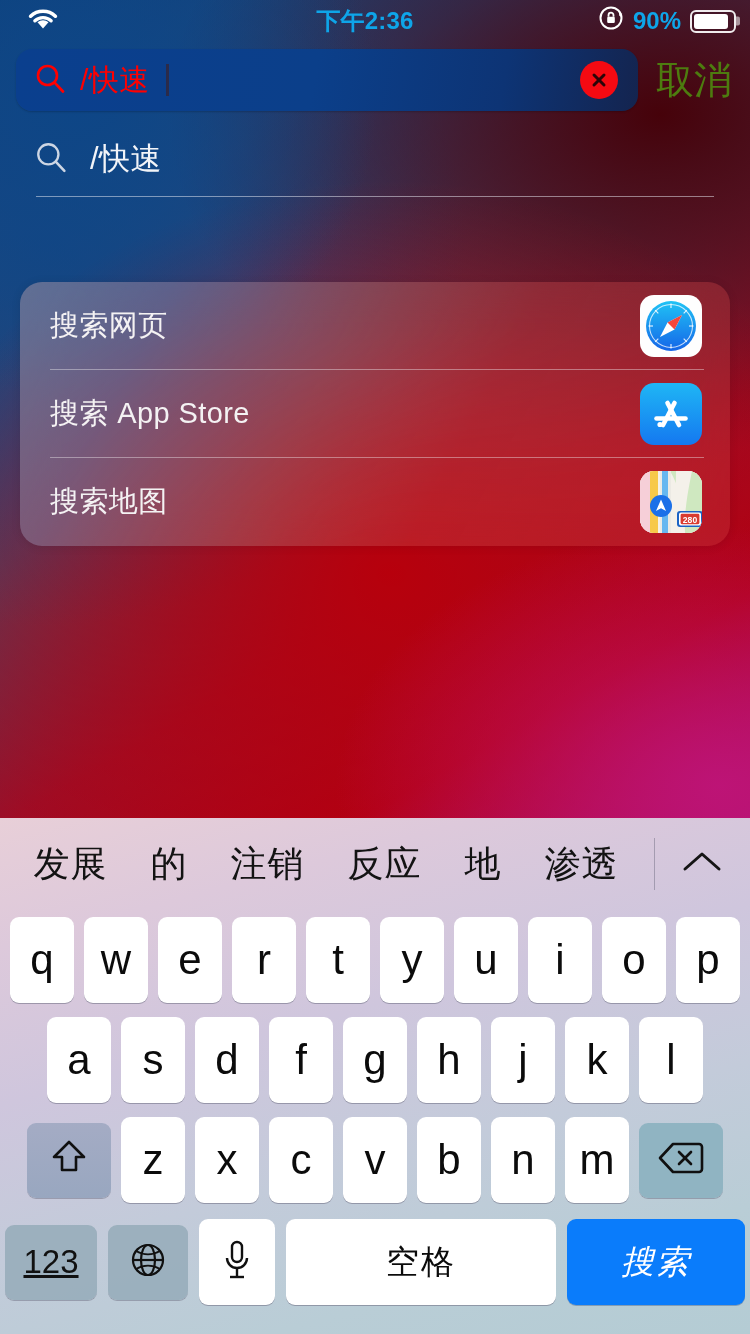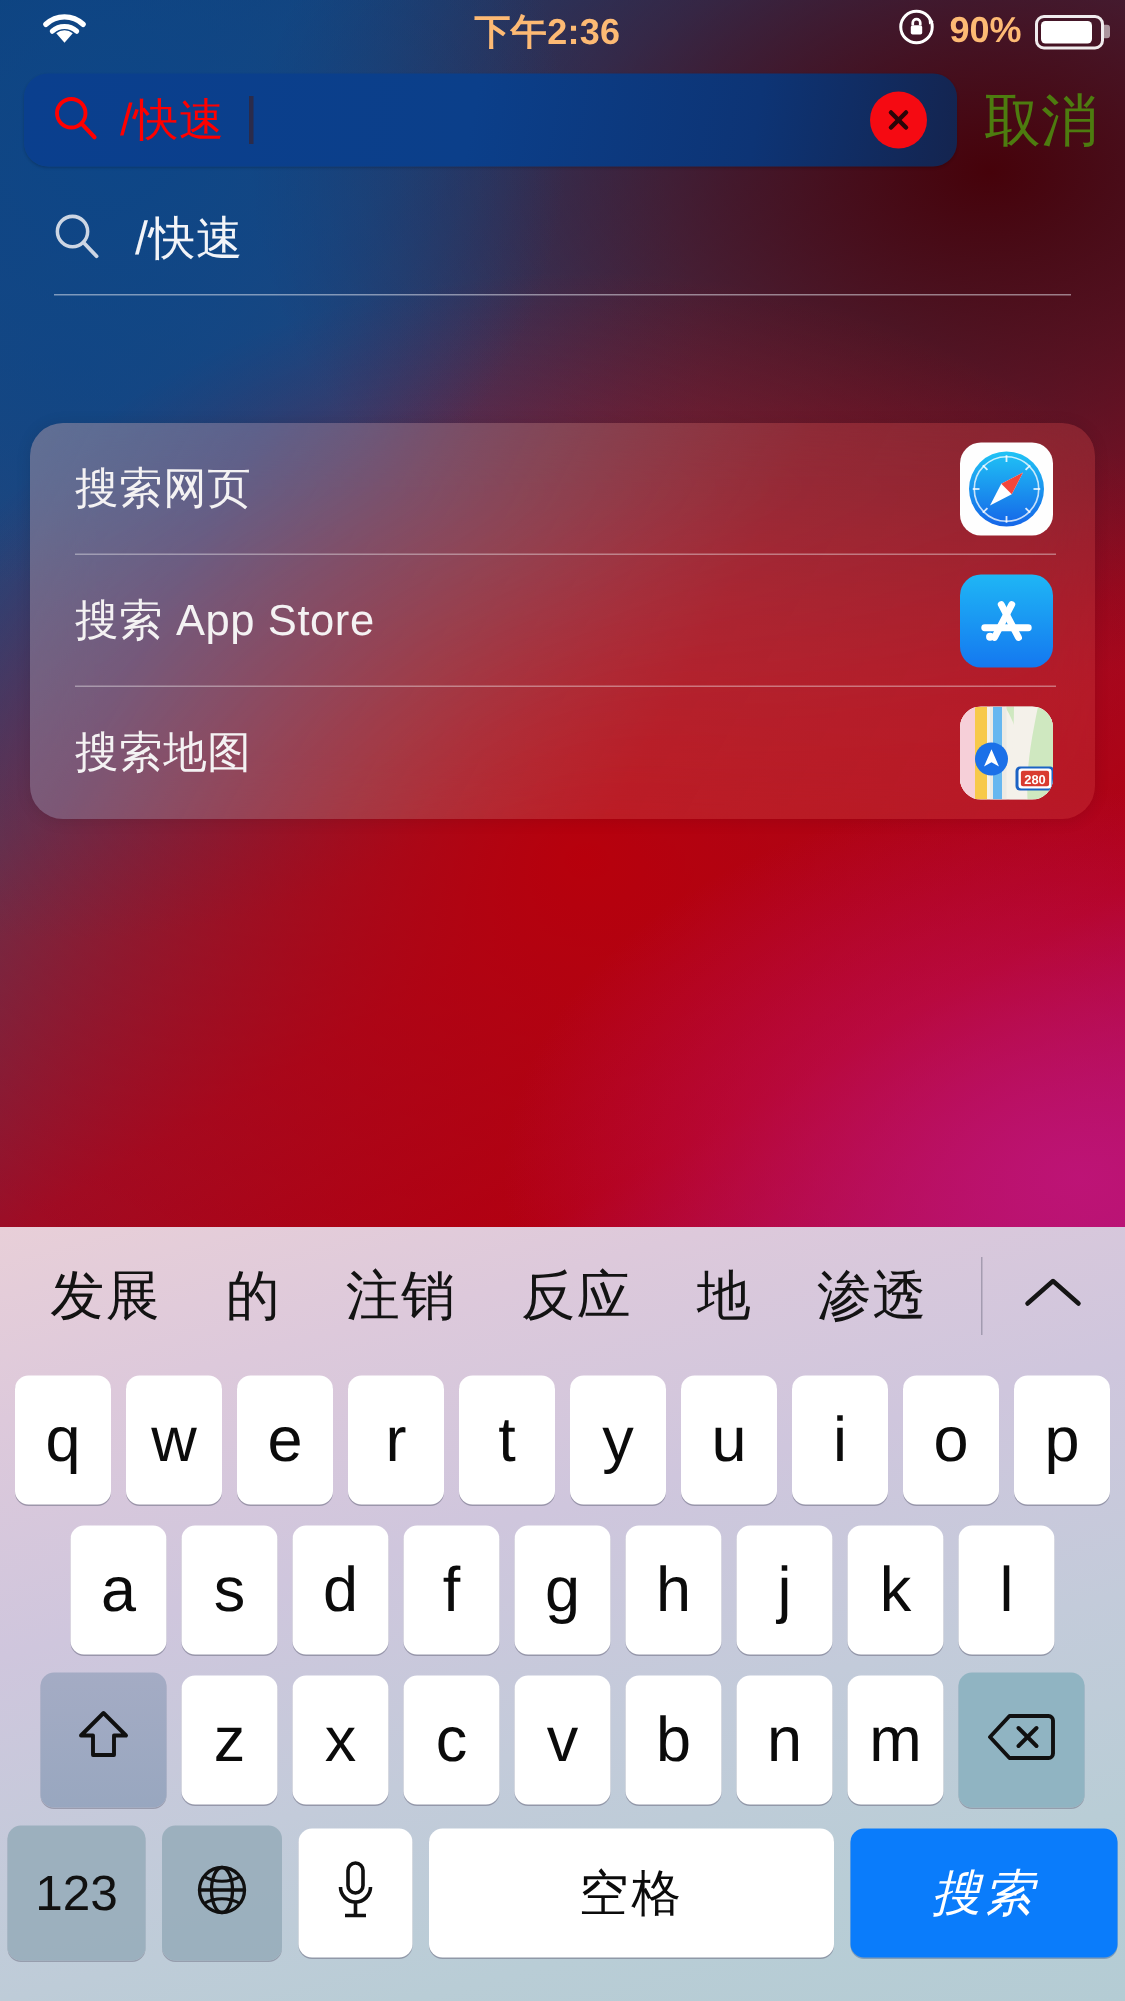--- a/index.html
+++ b/index.html
@@ -22,21 +22,21 @@
   }
   #wallpaper-blue {
     position:absolute; left:0; top:0; width:420px; height:430px;
     background:radial-gradient(ellipse 420px 420px at 18% 22%, rgba(13,70,135,0.98) 0%, rgba(13,70,135,0) 72%);
   }
 
   
   #statusbar {
     position:absolute; left:0; top:0; width:750px; height:42px;
     background:linear-gradient(90deg,#0b3straight 0%, #0b3a6b 0%, #13284e 30%, #200a18 62%, #2b0710 100%);
-    display:flex; color:#fdba74; z-index:20;
+    display:flex; color:#0ea5e9; z-index:20;
   }
   #statusbar-left { width:200px; padding-left:26px; display:flex; align-items:center; }
   #statusbar-center { flex:1; display:flex; align-items:center; justify-content:center;
     font-size:24px; font-weight:600; letter-spacing:0.2px; }
   #statusbar-right { width:220px; display:flex; align-items:center; justify-content:flex-end;
     padding-right:14px; gap:9px; font-size:24px; font-weight:700; }
   .battery-shell {
     width:46px; height:23px; border:2px solid rgba(255,255,255,0.92); border-radius:6px;
     position:relative; display:flex; align-items:center; padding:2px;
   }
@@ -136,21 +136,21 @@
   .key {
     background:#ffffff; border-radius:9px; display:flex; align-items:center; justify-content:center;
     font-size:42px; color:#0b0b0b; font-weight:400;
     box-shadow:0 1px 0 rgba(110,110,130,0.55);
     height:86px;
   }
   #krow1 .key, #krow2 .key { width:64px; }
   #krow3 .letterkey { width:64px; }
   .key-dark {
     background:rgba(150,172,186,0.88); box-shadow:0 1px 0 rgba(110,110,130,0.5);
-    border-radius:9px; display:flex; align-items:center; justify-content:center; height:90px;
+    border-radius:9px; display:flex; align-items:center; justify-content:center; height:75px;text-decoration:underline;
   }
   #shift-key { width:84px; background:linear-gradient(180deg, rgba(162,170,195,0.95) 0%, rgba(150,165,190,0.95) 100%); }
   #backspace-key { width:84px; background:rgba(140,178,192,0.92); }
   #key-123 { width:92px; font-size:33px; color:#111; }
   #key-globe { width:80px; }
   #key-mic { width:76px; background:#fff; box-shadow:0 1px 0 rgba(110,110,130,0.55); border-radius:9px; display:flex; align-items:center; justify-content:center; height:86px; }
   #key-space { flex:1; max-width:296px; font-size:33px; letter-spacing:2px; }
   #key-search {
     width:178px; background:#0a7cfb; color:#fff; font-size:33px; letter-spacing:2px;
     border-radius:9px; display:flex; align-items:center; justify-content:center; height:86px;

